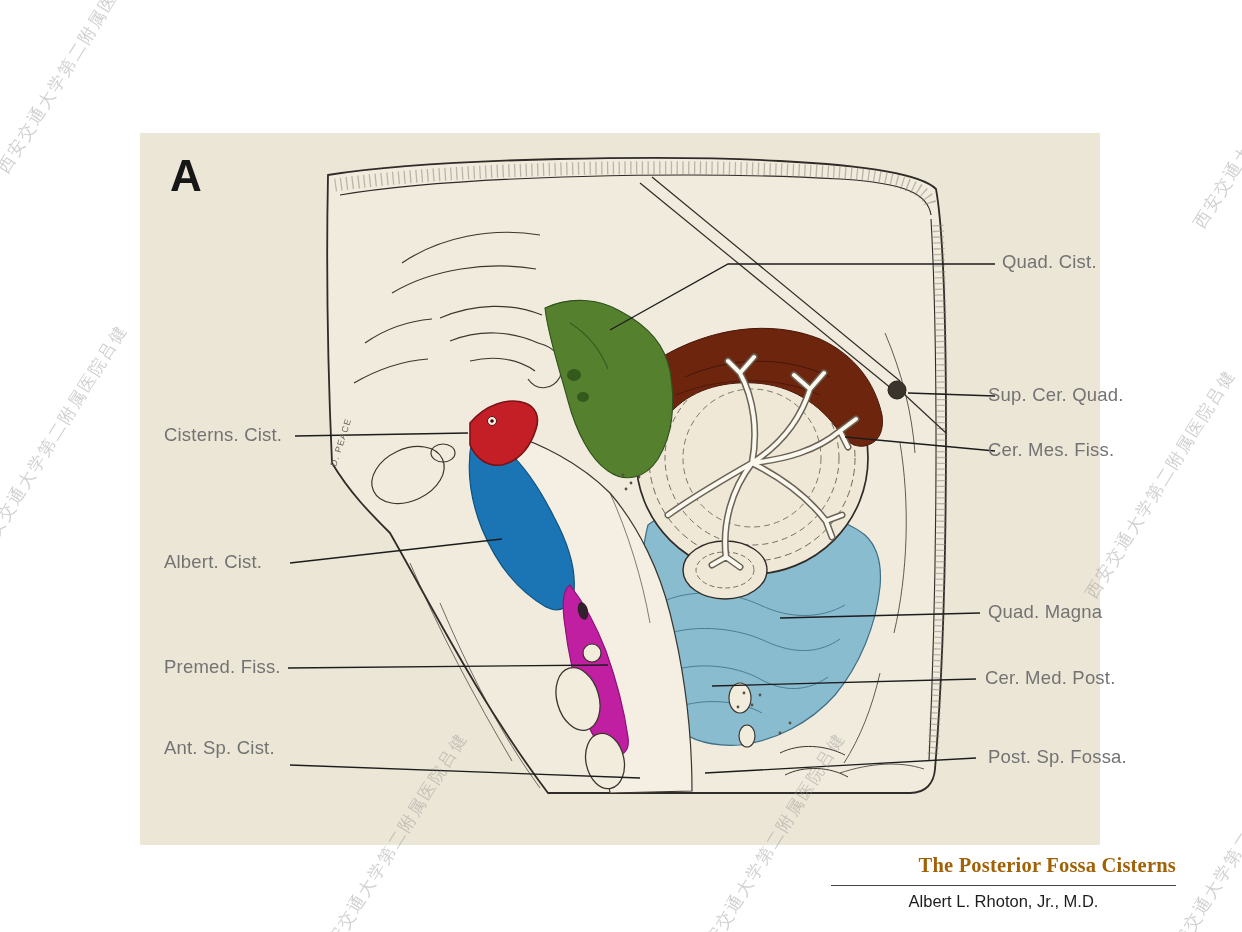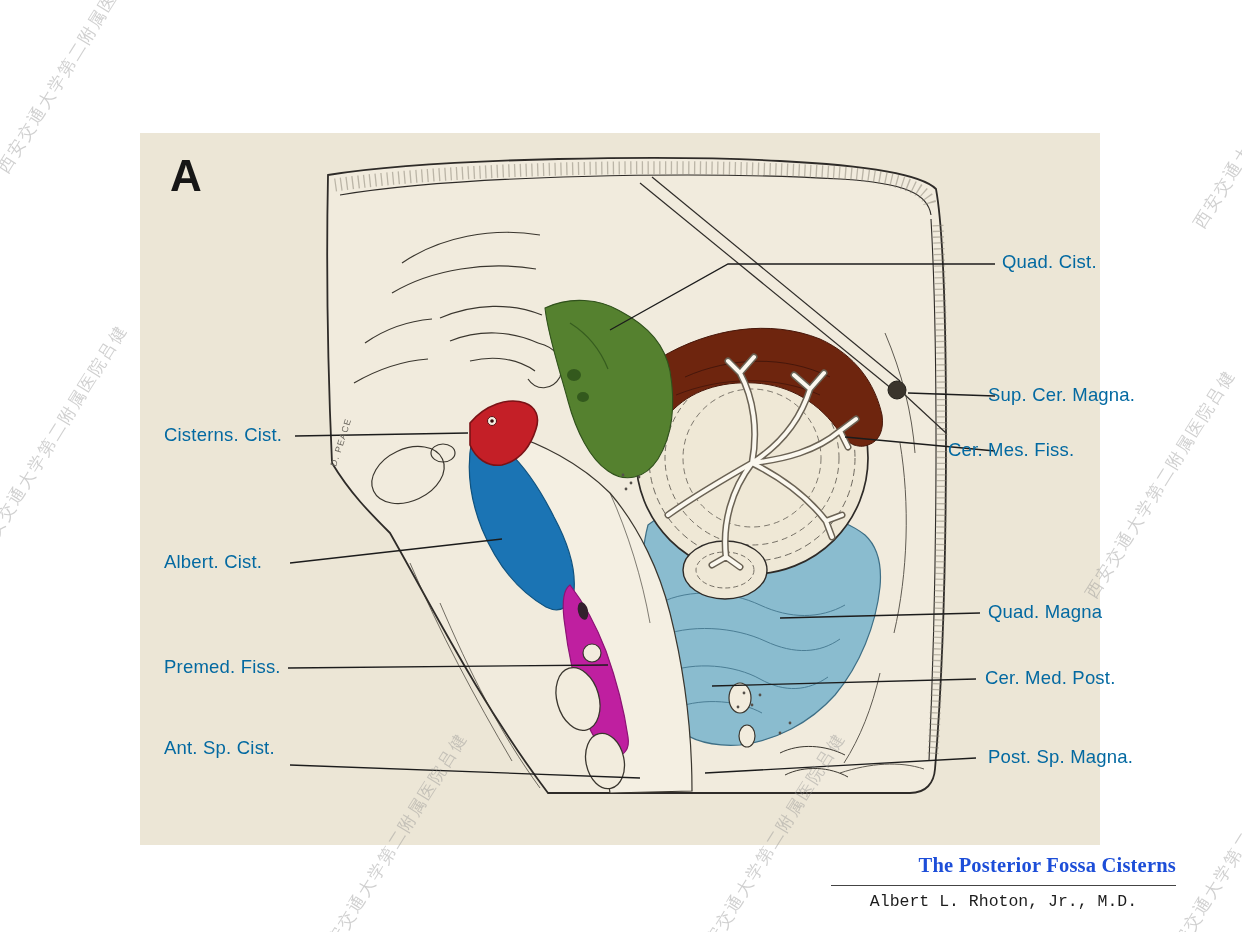--- a/index.html
+++ b/index.html
@@ -7,31 +7,31 @@
     width:1242px;height:932px;position:relative;overflow:hidden;
     background:#ffffff;
     font-family:"Liberation Sans", sans-serif;
   }
   .panel{
     position:absolute;left:140px;top:133px;width:960px;height:712px;
     background:#ece6d6;
   }
   .panel svg{position:absolute;left:0;top:0;}
   .lbl{
-    position:absolute;font-size:18.5px;color:#0369a1;letter-spacing:.2px;
+    position:absolute;font-size:18.5px;color:#737373;letter-spacing:.2px;
     white-space:nowrap;font-family:"Liberation Sans",sans-serif;
   }
   .caption{position:absolute;right:66px;top:854px;width:345px;}
   .caption-title{
     font-family:"Liberation Serif",serif;font-weight:bold;font-size:20.5px;
-    text-align:right;color:#1d4ed8;letter-spacing:.2px;
+    text-align:right;color:#a16207;letter-spacing:.2px;
   }
   .caption-rule{border:none;border-top:1.5px solid #444;margin:8px 0 6px 0;}
   .caption-author{
-    font-family:Liberation Mono, monospace;font-size:16.5px;text-align:center;color:#1d1d1d;
+    font-family:Liberation Sans, sans-serif;font-size:16.5px;text-align:center;color:#1d1d1d;
   }
   .wm-layer{position:absolute;inset:0;pointer-events:none;z-index:50;}
   .wm{
     position:absolute;white-space:nowrap;font-size:17px;letter-spacing:2px;
     color:#8f8f8f;opacity:.42;transform:rotate(-58deg);transform-origin:0 50%;
     font-family:"Liberation Sans",sans-serif;
   }
 </style>
 </head>
 <body>
@@ -209,25 +209,25 @@
     <text x="30" y="58" font-size="44" font-weight="bold" fill="#161616" font-family="Liberation Sans, sans-serif">A</text>
     <text x="196" y="334" font-size="9" fill="#6b675f" letter-spacing="1" transform="rotate(-72 196 334)" font-family="Liberation Sans, sans-serif">D. PEACE</text>
   </svg>
 
   <div class="lbl" style="left:24px;top:291px">Cisterns. Cist.</div>
   <div class="lbl" style="left:24px;top:418px">Albert. Cist.</div>
   <div class="lbl" style="left:24px;top:523px">Premed. Fiss.</div>
   <div class="lbl" style="left:24px;top:604px">Ant. Sp. Cist.</div>
 
   <div class="lbl" style="left:862px;top:118px">Quad. Cist.</div>
-  <div class="lbl" style="left:848px;top:251px">Sup. Cer. Magna.</div>
-  <div class="lbl" style="left:808px;top:306px">Cer. Mes. Fiss.</div>
+  <div class="lbl" style="left:848px;top:251px">Sup. Cer. Quad.</div>
+  <div class="lbl" style="left:848px;top:306px">Cer. Mes. Fiss.</div>
   <div class="lbl" style="left:848px;top:468px">Quad. Magna</div>
   <div class="lbl" style="left:845px;top:534px">Cer. Med. Post.</div>
-  <div class="lbl" style="left:848px;top:613px">Post. Sp. Magna.</div>
+  <div class="lbl" style="left:848px;top:613px">Post. Sp. Fossa.</div>
 </div>
 
 <div class="caption">
   <div class="caption-title">The Posterior Fossa Cisterns</div>
   <hr class="caption-rule">
   <div class="caption-author">Albert L. Rhoton, Jr., M.D.</div>
 </div>
 
 <div class="wm-layer">
   <span class="wm" style="left:2px;top:160px">西安交通大学第二附属医院吕健</span>

